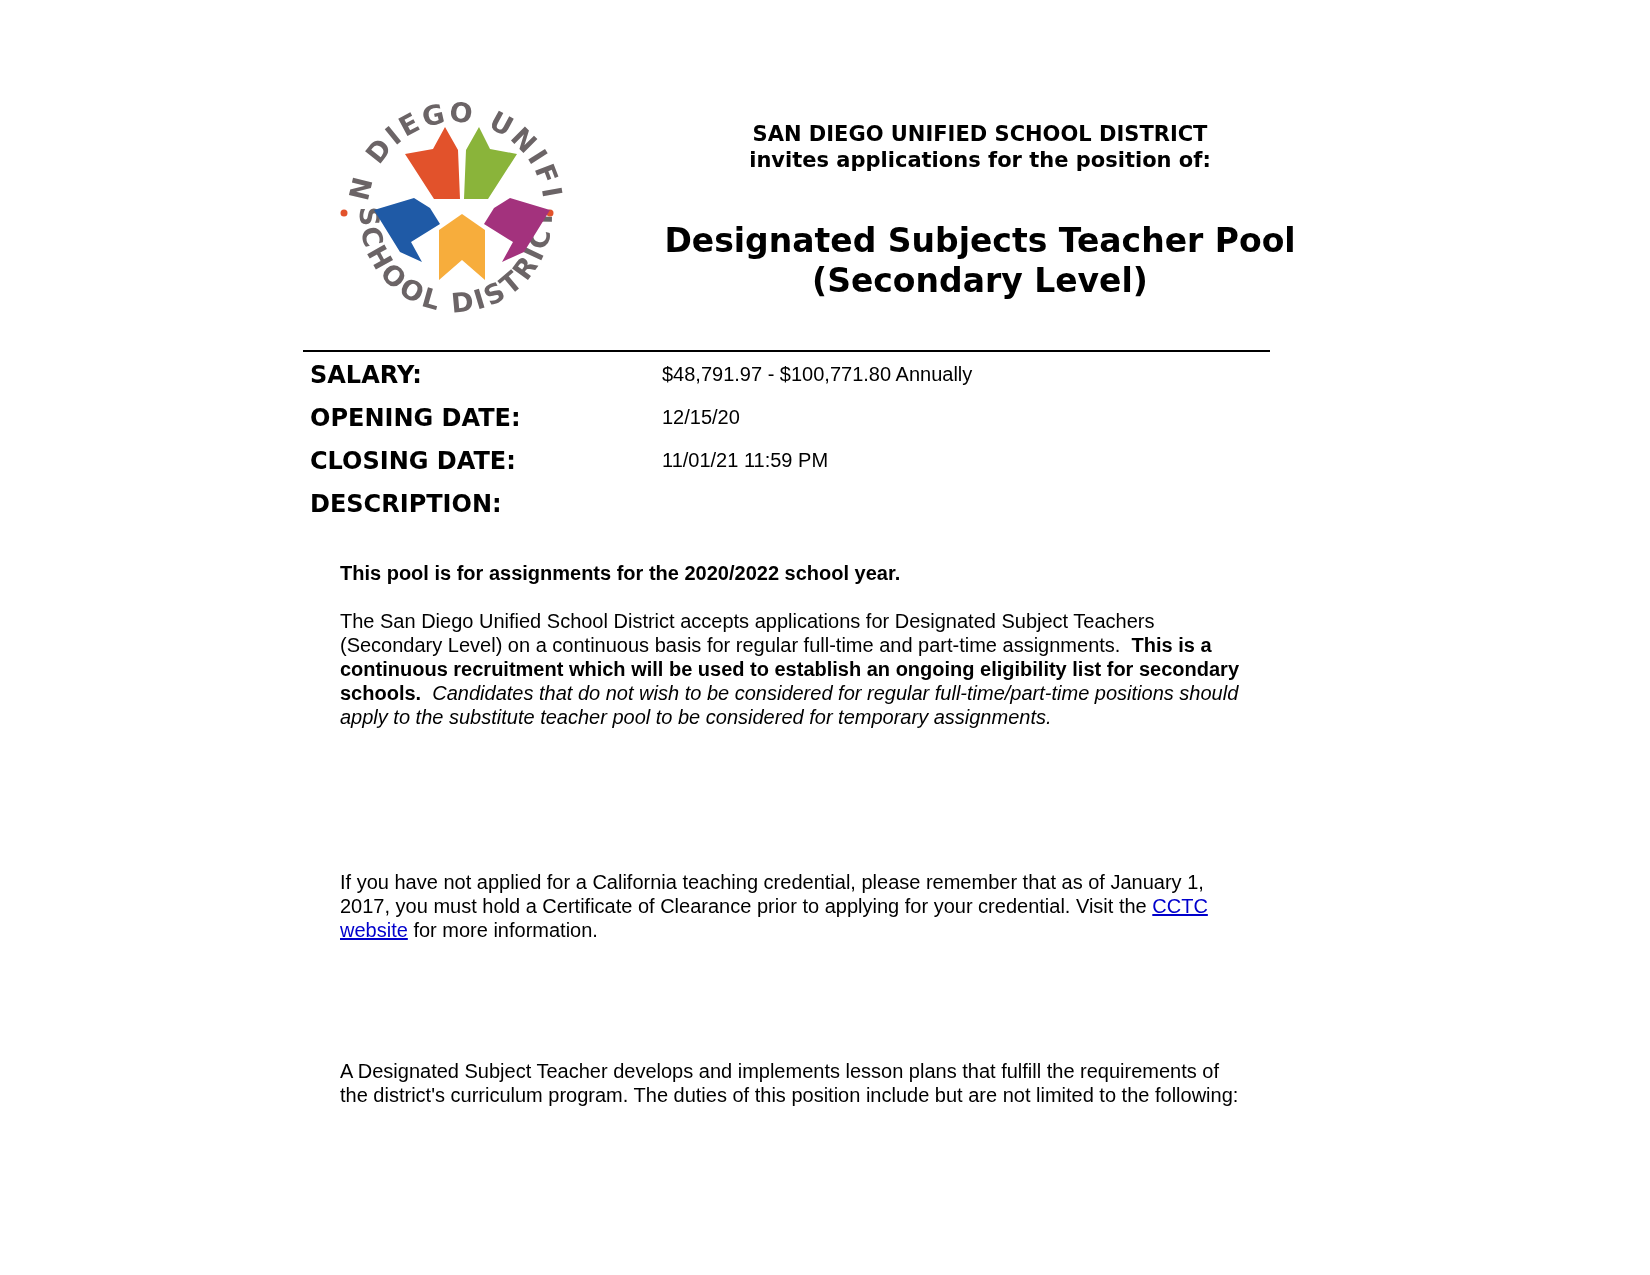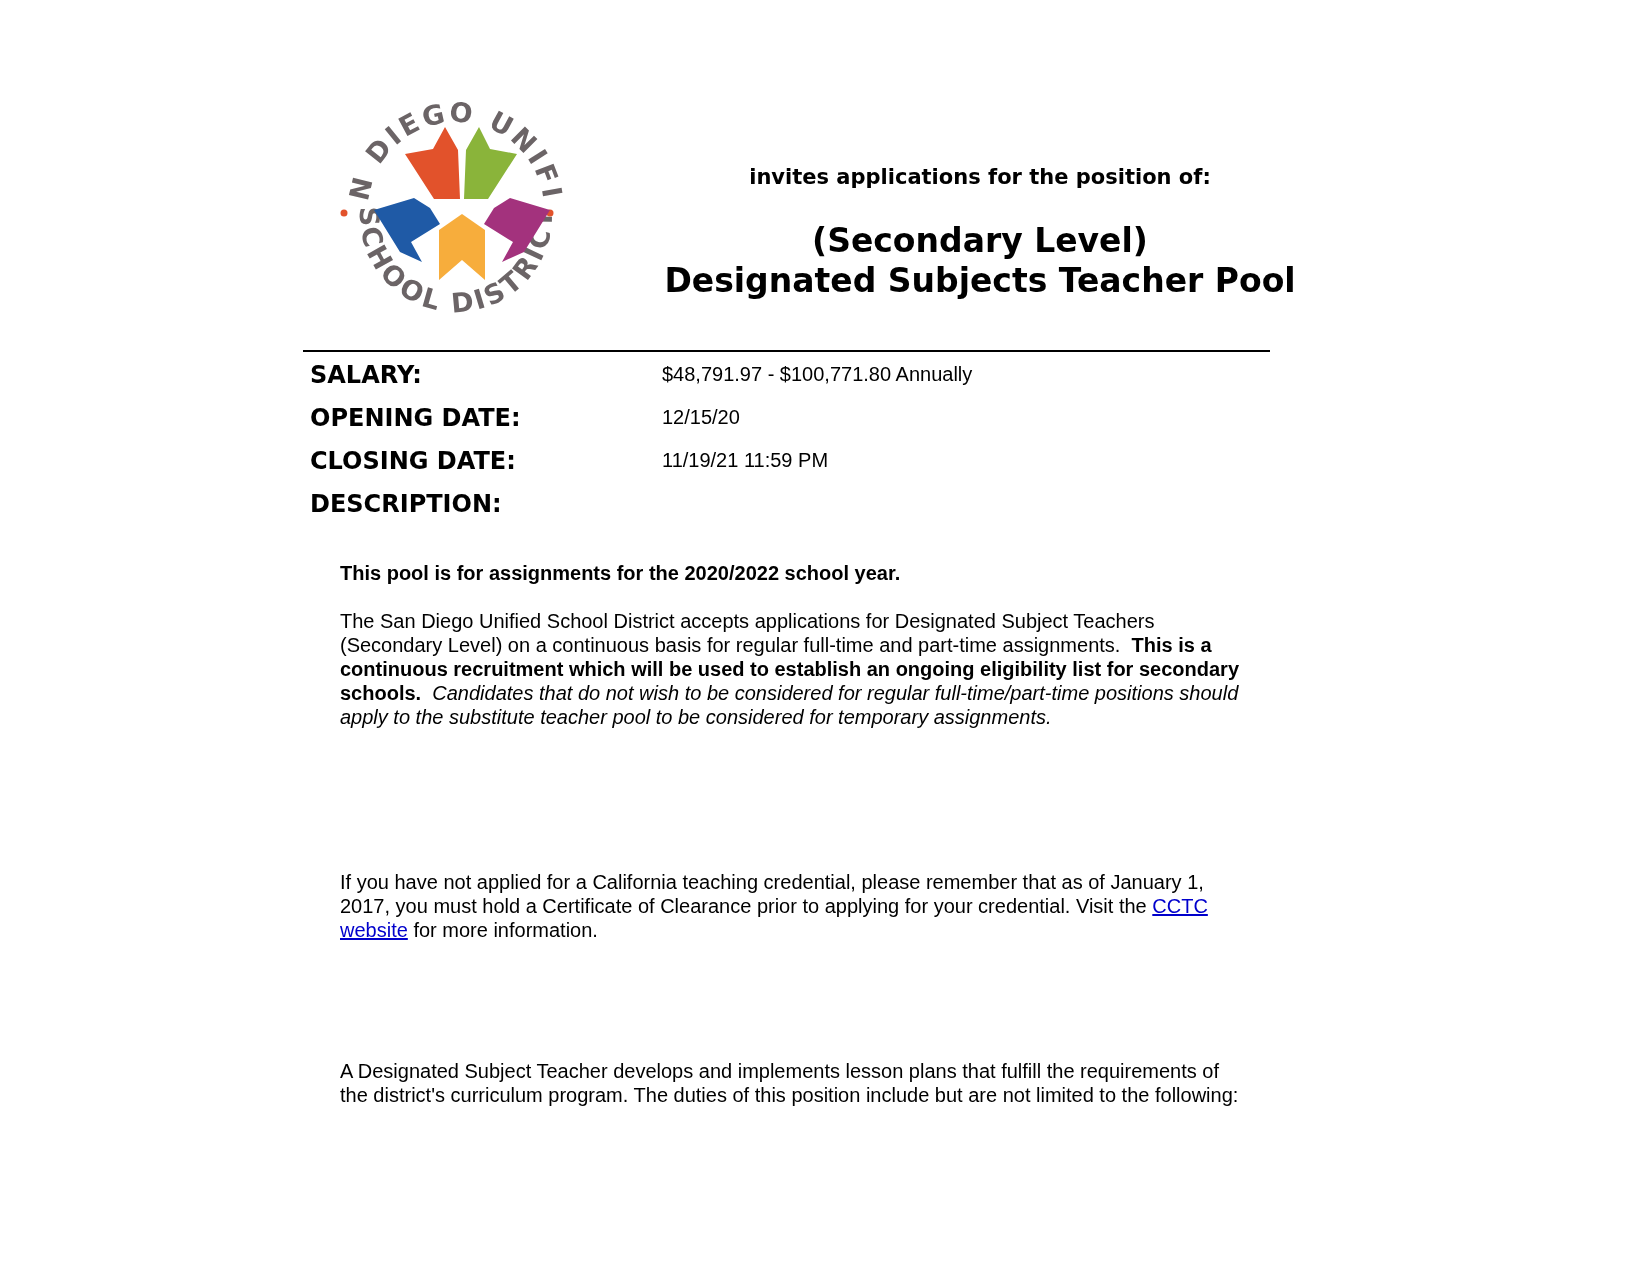--- a/index.html
+++ b/index.html
@@ -2,21 +2,21 @@
 <html><head>
 <meta charset="utf-8">
 <style>
   html, body { margin: 0; padding: 0; background: #ffffff; }
   body { width: 1650px; height: 1275px; position: relative; overflow: hidden; color: #000; }
   .page { position: absolute; left: 0; top: 0; width: 1650px; height: 1275px; }
   .logo { position: absolute; left: 338px; top: 92px; width: 236px; height: 236px; }
   .hdr { position: absolute; left: 640px; width: 680px; text-align: center;
          font-family: "DejaVu Sans", sans-serif; font-weight: bold; }
   .hdr-org { top: 121px; font-size: 21px; line-height: 26px; }
-  .hdr-invite { top: 164px; font-size: 21px; line-height: 26px; }
+  .hdr-invite { top: 147px; font-size: 21px; line-height: 26px; }
   .hdr-title { top: 221px; font-size: 33px; line-height: 40px; }
   .rule { position: absolute; left: 303px; top: 350px; width: 967px; height: 0;
           border-top: 2px solid #000; }
   .lbl { position: absolute; left: 310px; font-family: "DejaVu Sans", sans-serif;
          font-weight: bold; font-size: 24px; line-height: 30px; text-align: center; }
   .val { position: absolute; left: 662px; font-family: Liberation Sans, sans-serif;
          font-size: 20px; line-height: 30px; }
   .body-txt { position: absolute; left: 340px; width: 900px;
               font-family: "Liberation Sans", sans-serif; font-size: 20px; line-height: 24px; }
   .body-txt b { font-weight: bold; }
@@ -42,36 +42,37 @@
     <circle cx="6" cy="121" r="3.5" fill="#e2522b"></circle>
     <circle cx="212" cy="121" r="3.5" fill="#e2522b"></circle>
 
     <polygon points="67,62 95,57 107,35 120,58 122,107 96,107" fill="#e2522b"></polygon>
     <polygon points="128,58 141,35 152,57 179,62 150,107 126,107" fill="#8ab43a"></polygon>
     <polygon points="36,118 76,106 92,116 102,132 73,150 84,170 62,160" fill="#1f5aa6"></polygon>
     <polygon points="212,118 172,106 156,116 146,132 175,150 164,170 186,160" fill="#a3327d"></polygon>
     <polygon points="101,138 124,122 147,138 147,188 124,168 101,188" fill="#f7ad3c"></polygon>
   </svg>
 
+  <div class="hdr hdr-org">SAN DIEGO UNIFIED SCHOOL DISTRICT</div>
   <div class="hdr hdr-invite">invites applications for the position of:</div>
   <div class="hdr hdr-title">
+    <div>Designated Subjects Teacher Pool</div>
     <div>(Secondary Level)</div>
-    <div>Designated Subjects Teacher Pool</div>
   </div>
 
   <div class="rule"></div>
 
   <div class="lbl" style="top:360px">SALARY:</div>
   <div class="val" style="top:359px">$48,791.97 - $100,771.80 Annually</div>
 
   <div class="lbl" style="top:403px">OPENING DATE:</div>
   <div class="val" style="top:402px">12/15/20</div>
 
   <div class="lbl" style="top:446px">CLOSING DATE:</div>
-  <div class="val" style="top:445px">11/19/21 11:59 PM</div>
+  <div class="val" style="top:445px">11/01/21 11:59 PM</div>
 
   <div class="lbl" style="top:489px">DESCRIPTION:</div>
 
   <div class="body-txt" style="top:561px">
     <b>This pool is for assignments for the 2020/2022 school year.</b>
   </div>
 
   <div class="body-txt" style="top:609px">
     <span>The San Diego Unified School District accepts applications for Designated Subject Teachers (Secondary Level) on a continuous basis for regular full-time and part-time assignments.</span>&nbsp;
     <b>This is a continuous recruitment which will be used to establish an ongoing eligibility list for secondary schools.</b>&nbsp;

